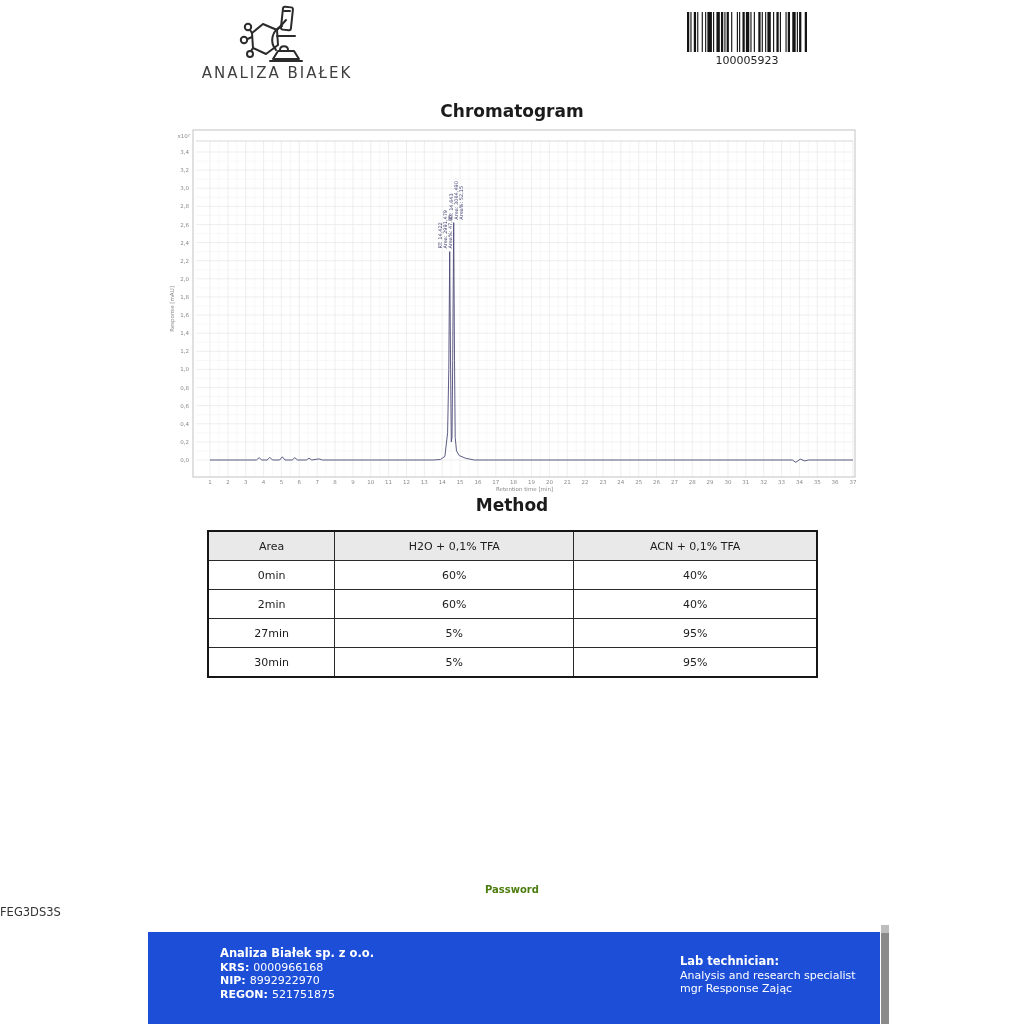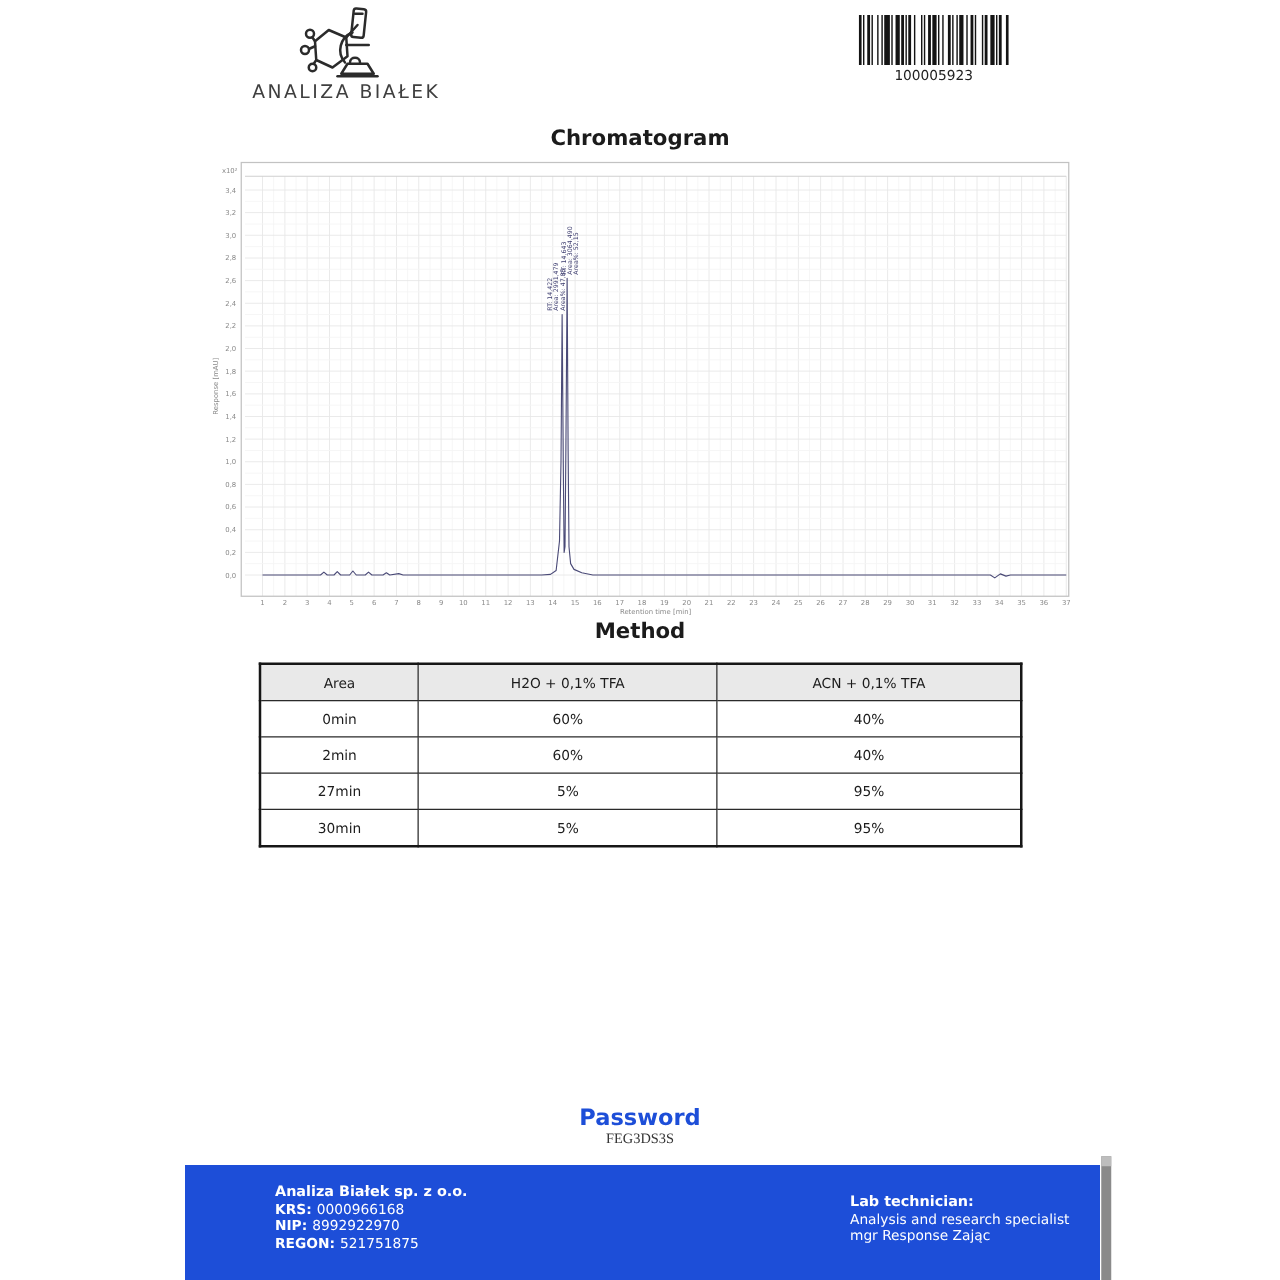--- a/index.html
+++ b/index.html
@@ -21,22 +21,22 @@
   .title-method{top:495px;}
   
   .chart-wrap{left:165px;top:126px;width:695px;height:372px;}
   
   .method-table{left:207px;top:530px;width:611px;border-collapse:collapse;
     font-size:11px;color:#1c1c1c;border:2px solid #161616;}
   .method-table th,.method-table td{border:1px solid #2a2a2a;height:28px;
     text-align:center;vertical-align:middle;font-weight:normal;padding:0 4px;}
   .method-table th{background:#e9e9e9;}
   
-  .password-label{left:0;width:1024px;text-align:center;top:884px;font-weight:bold;font-size:18px;color:#1d4ed8;}
-  .password-value{left:0;width:1024px;text-align:center;top:905px;font-size:11.5px;color:#333;font-family:Liberation Serif, serif;}
+  .password-label{left:0;width:1024px;text-align:center;top:884px;font-weight:bold;font-size:10px;color:#4d7c0f;}
+  .password-value{left:0;width:1024px;top:905px;font-size:11.5px;color:#333;}
   
   .footer{left:148px;top:932px;width:732px;height:92px;}
   .footer-col{position:absolute;color:#ffffff;font-size:11px;line-height:13.5px;}
   .footer-col .col-heading{font-weight:bold;font-size:11.5px;}
   .footer-col .lbl{font-weight:bold;}
   .footer-col .val{margin-left:4px;}
   .col-company{left:72px;top:15px;}
   .col-hq{left:289px;top:23px;}
   .col-tech{left:532px;top:23px;}
   .page-edge-strip{left:881px;top:925px;width:8px;height:99px;background:#8a8a8a;}

